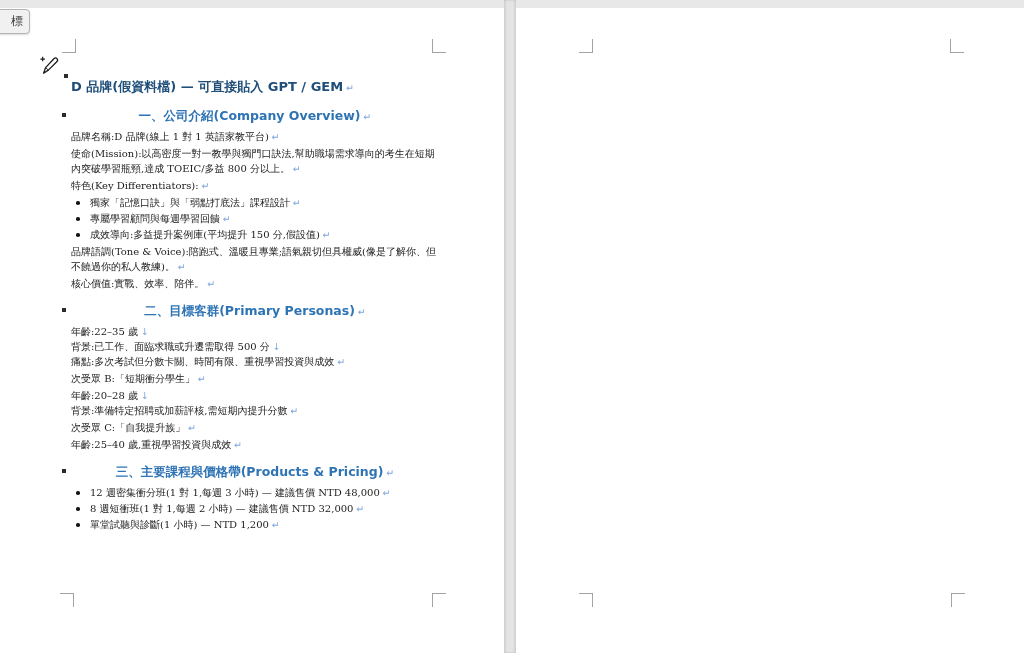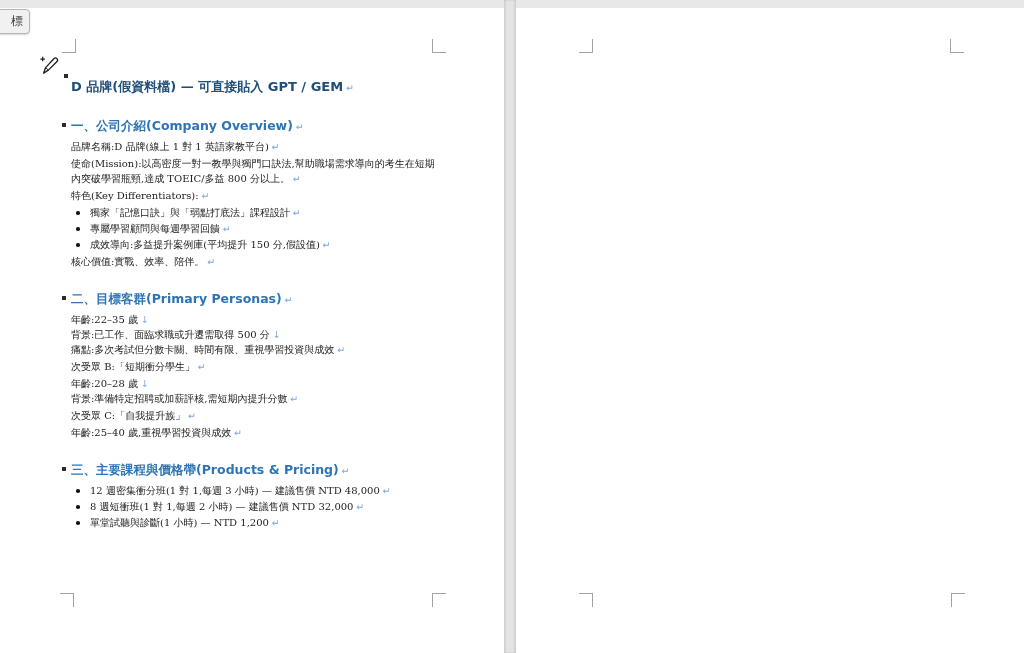--- a/index.html
+++ b/index.html
@@ -21,23 +21,23 @@
   .content{position:absolute;font-size:10px;}
   #content1{left:71px;top:70px;width:368px;}
 
   
   .t-title{
     position:relative;margin:0 0 1px 0;
     font-family:"DejaVu Sans","Liberation Sans",sans-serif;
     font-weight:bold;font-size:13px;line-height:17px;color:#1f4e79;
   }
   .t-h{
-    position:relative;margin:21px 0 4px 0;
+    position:relative;margin:11px 0 4px 0;
     font-family:"DejaVu Sans","Liberation Sans",sans-serif;
-    font-weight:bold;font-size:12.5px;line-height:17px;color:#2e74b5;
+    font-weight:bold;font-size:12.5px;line-height:17px;color:#2e74b5;text-align:center;
   }
   .t-p{margin:2px 0;line-height:15px;}
   .t-b{position:relative;padding-left:19px;line-height:15px;margin:1px 0;}
   .dot{position:absolute;width:3.5px;height:3.5px;border-radius:50%;background:#141414;top:6px;left:5px;}
   .sq{position:absolute;left:-9px;top:6px;width:3.5px;height:3.5px;background:#2b2b2b;}
   .t-title .sq{left:-7px;top:-4px;}
   .mark{
     font-family:"DejaVu Sans","Liberation Sans",sans-serif;
     font-size:9.5px;padding-left:3px;font-weight:normal;
   }
@@ -69,20 +69,21 @@
   <div class="page" id="page1">
     <div class="content" id="content1">
         <div class="t-title"><span class="sq"></span><span class="txt">D 品牌(假資料檔) — 可直接貼入 GPT / GEM</span><span class="mark" style="color: rgb(127, 168, 220);">↵</span></div>
         <div class="t-h"><span class="sq"></span><span class="txt">一、公司介紹(Company Overview)</span><span class="mark" style="color: rgb(127, 168, 220);">↵</span></div>
         <div class="t-p"><span class="txt">品牌名稱:D 品牌(線上 1 對 1 英語家教平台)</span><span class="mark" style="color: rgb(127, 168, 220);">↵</span></div>
         <div class="t-p"><span class="txt">使命(Mission):以高密度一對一教學與獨門口訣法,幫助職場需求導向的考生在短期內突破學習瓶頸,達成 TOEIC/多益 800 分以上。</span><span class="mark" style="color: rgb(127, 168, 220);">↵</span></div>
         <div class="t-p"><span class="txt">特色(Key Differentiators):</span><span class="mark" style="color: rgb(127, 168, 220);">↵</span></div>
         <div class="t-b"><span class="dot"></span><span class="txt">獨家「記憶口訣」與「弱點打底法」課程設計</span><span class="mark" style="color: rgb(127, 168, 220);">↵</span></div>
         <div class="t-b"><span class="dot"></span><span class="txt">專屬學習顧問與每週學習回饋</span><span class="mark" style="color: rgb(127, 168, 220);">↵</span></div>
         <div class="t-b"><span class="dot"></span><span class="txt">成效導向:多益提升案例庫(平均提升 150 分,假設值)</span><span class="mark" style="color: rgb(127, 168, 220);">↵</span></div>
+        <div class="t-p"><span class="txt">品牌語調(Tone &amp; Voice):陪跑式、溫暖且專業;語氣親切但具權威(像是了解你、但不饒過你的私人教練)。</span><span class="mark" style="color: rgb(127, 168, 220);">↵</span></div>
         <div class="t-p"><span class="txt">核心價值:實戰、效率、陪伴。</span><span class="mark" style="color: rgb(127, 168, 220);">↵</span></div>
         <div class="t-h"><span class="sq"></span><span class="txt">二、目標客群(Primary Personas)</span><span class="mark" style="color: rgb(127, 168, 220);">↵</span></div>
         <div class="t-p"><span class="txt">年齡:22–35 歲</span><span class="mark" style="color: rgb(127, 168, 220);">↓</span><br><span class="txt">背景:已工作、面臨求職或升遷需取得 500 分</span><span class="mark" style="color: rgb(127, 168, 220);">↓</span><br><span class="txt">痛點:多次考試但分數卡關、時間有限、重視學習投資與成效</span><span class="mark" style="color: rgb(127, 168, 220);">↵</span></div>
         <div class="t-p"><span class="txt">次受眾 B:「短期衝分學生」</span><span class="mark" style="color: rgb(127, 168, 220);">↵</span></div>
         <div class="t-p"><span class="txt">年齡:20–28 歲</span><span class="mark" style="color: rgb(127, 168, 220);">↓</span><br><span class="txt">背景:準備特定招聘或加薪評核,需短期內提升分數</span><span class="mark" style="color: rgb(127, 168, 220);">↵</span></div>
         <div class="t-p"><span class="txt">次受眾 C:「自我提升族」</span><span class="mark" style="color: rgb(127, 168, 220);">↵</span></div>
         <div class="t-p"><span class="txt">年齡:25–40 歲,重視學習投資與成效</span><span class="mark" style="color: rgb(127, 168, 220);">↵</span></div>
         <div class="t-h"><span class="sq"></span><span class="txt">三、主要課程與價格帶(Products &amp; Pricing)</span><span class="mark" style="color: rgb(127, 168, 220);">↵</span></div>
         <div class="t-b"><span class="dot"></span><span class="txt">12 週密集衝分班(1 對 1,每週 3 小時) — 建議售價 NTD 48,000</span><span class="mark" style="color: rgb(127, 168, 220);">↵</span></div>
         <div class="t-b"><span class="dot"></span><span class="txt">8 週短衝班(1 對 1,每週 2 小時) — 建議售價 NTD 32,000</span><span class="mark" style="color: rgb(127, 168, 220);">↵</span></div>

